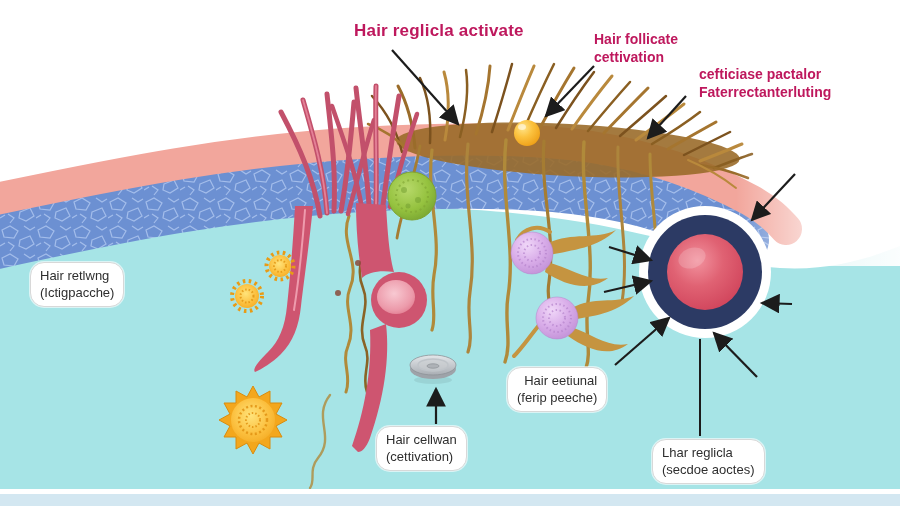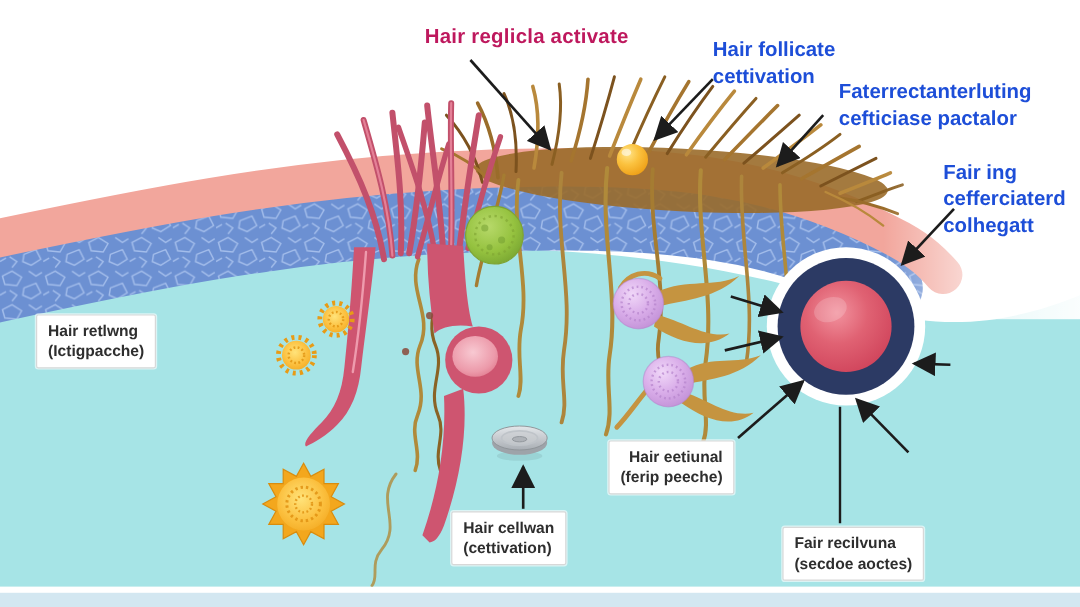--- a/index.html
+++ b/index.html
@@ -4,27 +4,27 @@
 <style>
   html,body{margin:0;padding:0;background:#fff;}
   #stage{
     position:relative;width:900px;height:506px;overflow:hidden;background:#fff;
     font-family:"Liberation Sans","DejaVu Sans",sans-serif;
   }
   #stage svg{position:absolute;left:0;top:0;}
   .lbl{position:absolute;color:#222;line-height:1.28;}
   .lbl span{display:block;}
   .title{left:354px;top:20px;font-size:17px;font-weight:700;color:#be185d;letter-spacing:.2px;}
-  .fl{font-size:17px;font-weight:600;color:#1d4ed8;}
+  .fl{font-size:14px;font-weight:600;color:#be185d;}
   .fl-follicate{left:594px;top:31px;}
   .fl-factor{left:699px;top:66px;}
   .fl-fairing{left:786px;top:133px;}
   .box{
-    background:#fff;border:1px solid #d8d8d8;border-radius:2px;
-    padding:5px 9px;font-size:13px;font-weight:700;color:#2e2e2e;
+    background:#fff;border:1px solid #d8d8d8;border-radius:14px;
+    padding:5px 9px;font-size:13px;font-weight:400;color:#2e2e2e;
     box-shadow:0 0 0 1px rgba(255,255,255,.6);
   }
   .box-retlwng{left:30px;top:262px;}
   .box-eetiunal{left:507px;top:367px;text-align:right;}
   .box-cellwan{left:376px;top:426px;}
   .box-lhar{left:652px;top:439px;}
   .box-celluring{left:787px;top:286px;}
   .box-celliuna{left:759px;top:372px;}
 </style>
 </head>
@@ -254,45 +254,40 @@
 <div class="lbl title">
   <span>Hair reglicla activate</span>
 </div>
 
 <div class="lbl fl fl-follicate">
   <span>Hair follicate</span>
   <span>cettivation</span>
 </div>
 
 <div class="lbl fl fl-factor">
+  <span>cefticiase pactalor</span>
   <span>Faterrectanterluting</span>
-  <span>cefticiase pactalor</span>
-</div>
-
-<div class="lbl fl fl-fairing">
-  <span>Fair ing</span>
-  <span>cefferciaterd</span>
-  <span>colhegatt</span>
-</div>
+</div>
+
 
 <div class="lbl box box-retlwng">
   <span>Hair retlwng</span>
   <span>(Ictigpacche)</span>
 </div>
 
 <div class="lbl box box-eetiunal">
   <span>Hair eetiunal</span>
   <span>(ferip peeche)</span>
 </div>
 
 <div class="lbl box box-cellwan">
   <span>Hair cellwan</span>
   <span>(cettivation)</span>
 </div>
 
 <div class="lbl box box-lhar">
-  <span>Fair recilvuna</span>
+  <span>Lhar reglicla</span>
   <span>(secdoe aoctes)</span>
 </div>
 
 
 
 </div>
 
 </body></html>

